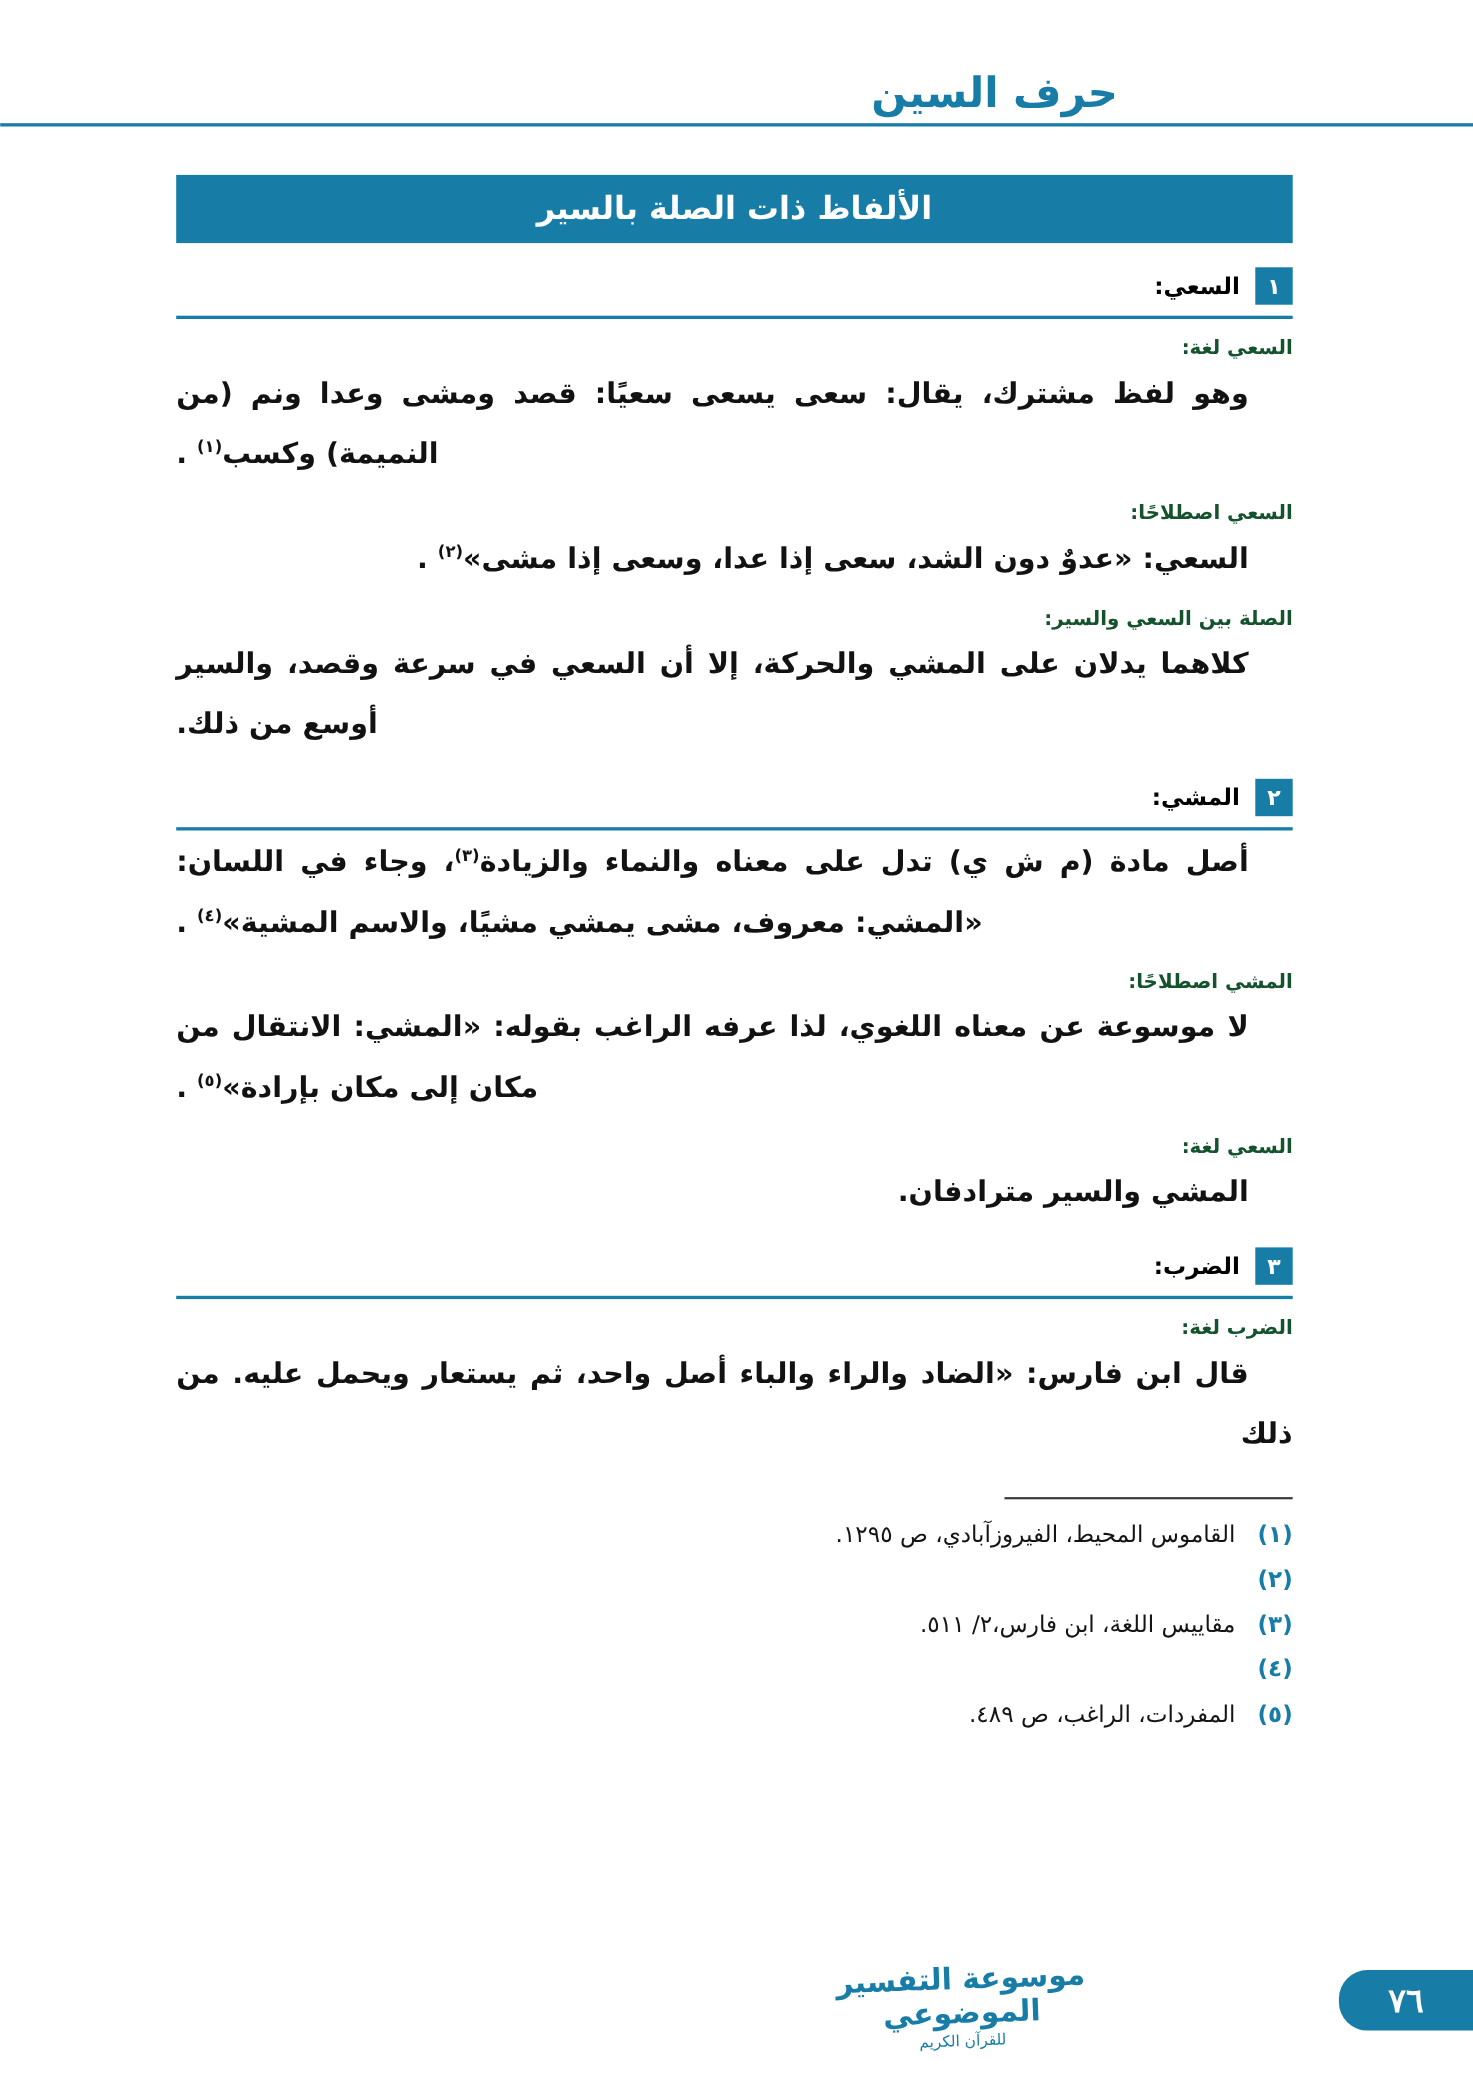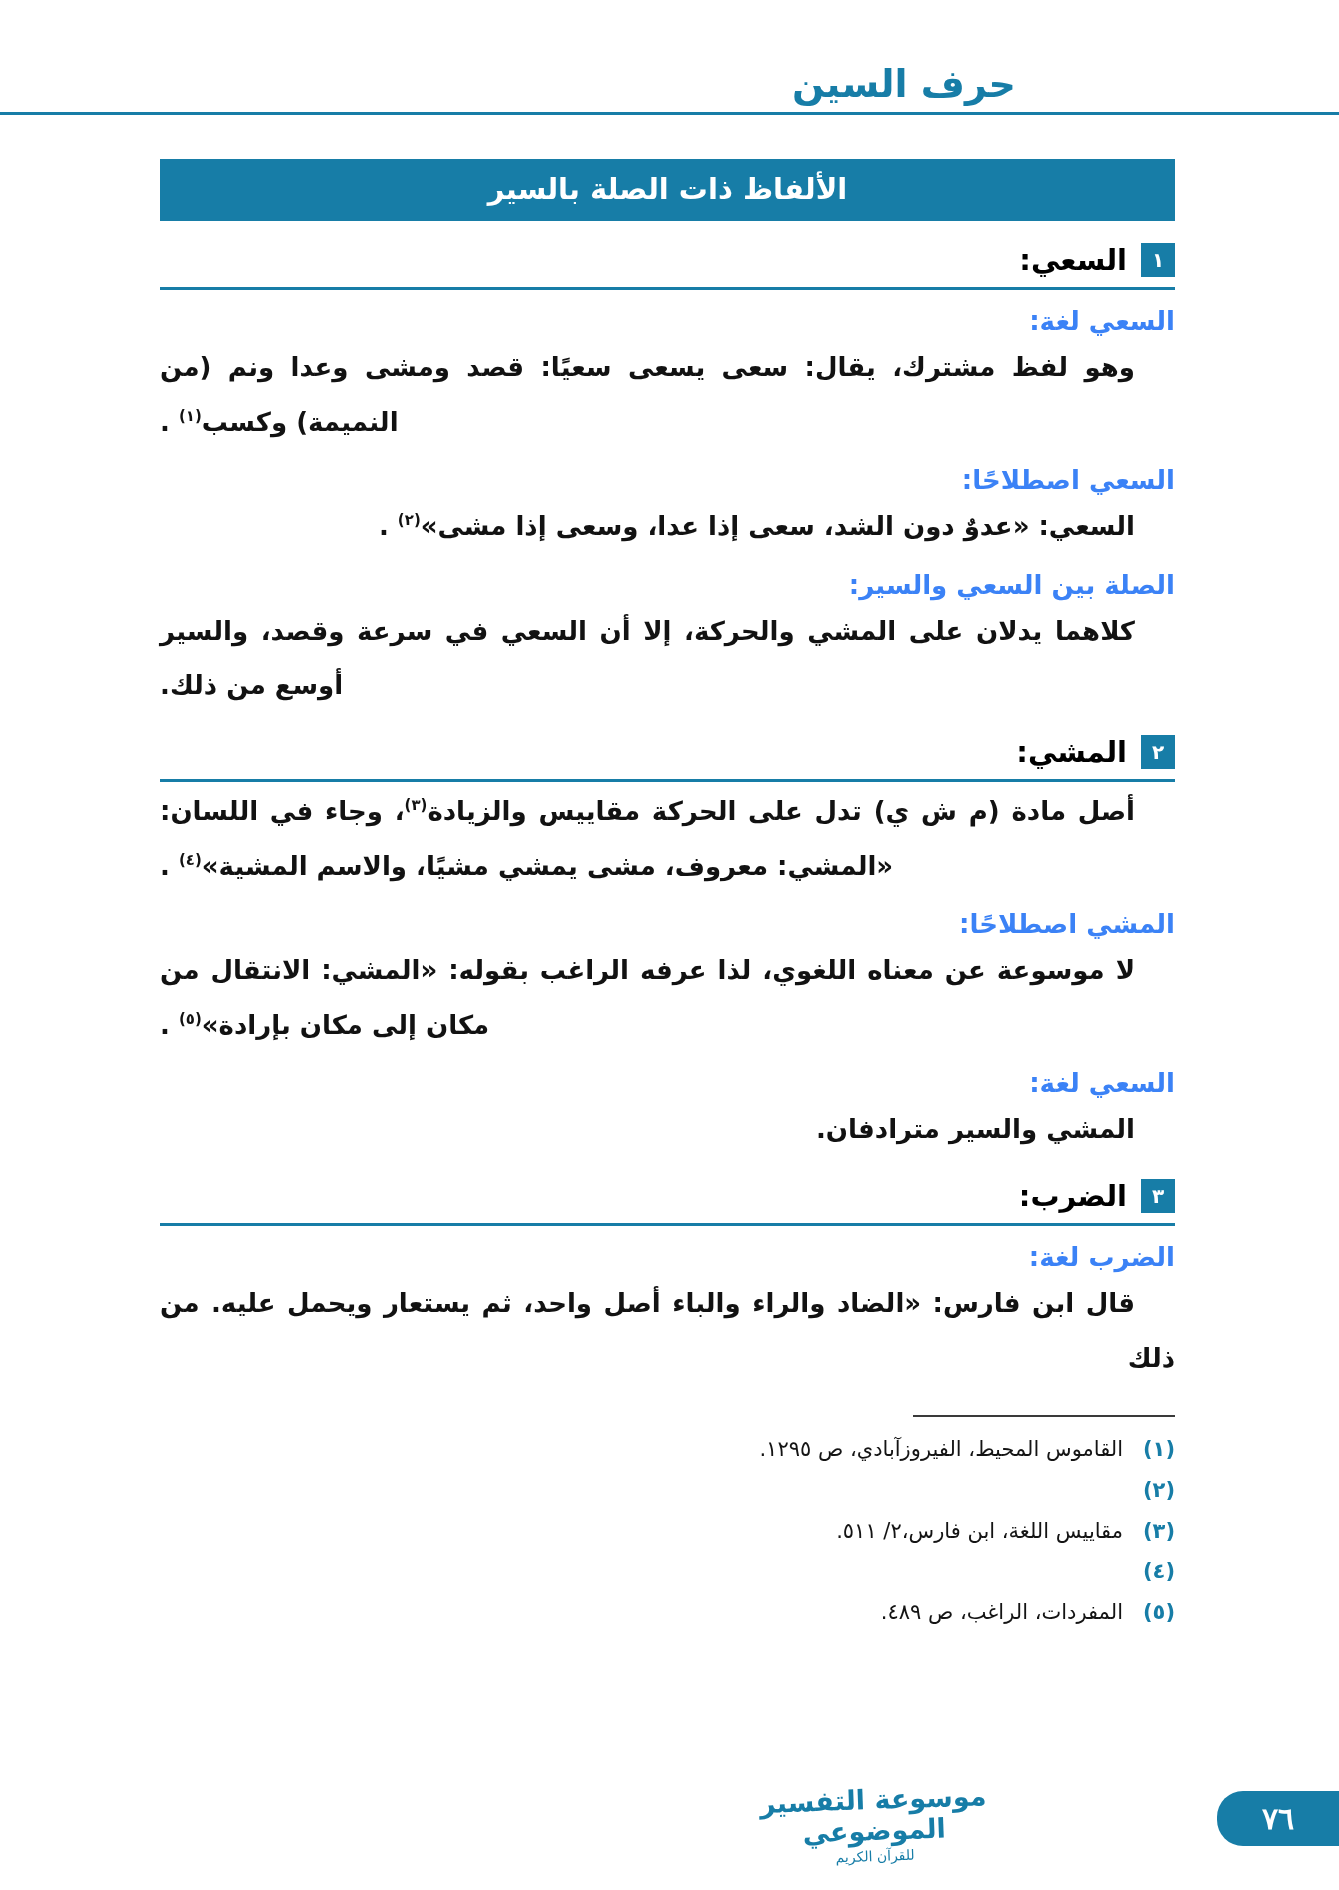--- a/index.html
+++ b/index.html
@@ -48,24 +48,24 @@
   }
   .sec-num {
     width: 34px; height: 34px;
     background: #177da7;
     color: #fff;
     font-size: 20px;
     font-weight: bold;
     display: flex; align-items: center; justify-content: center;
     flex: 0 0 auto;
   }
-  .sec-title { font-size: 29px; font-weight: bold; color: #000; }
+  .sec-title { font-size: 21px; font-weight: bold; color: #000; }
   .sub {
-    color: #3b82f6;
-    font-size: 26px;
+    color: #14532d;
+    font-size: 18px;
     font-weight: bold;
     margin: 16px 0 4px;
   }
   .para {
     font-size: 26px;
     font-weight: bold;
     line-height: 2.1;
     margin: 2px 0 6px;
     text-align: justify;
     text-align-last: left;
@@ -146,21 +146,21 @@
       <p class="para single"><span>السعي: «عدوٌ دون الشد، سعى إذا عدا، وسعى إذا مشى»</span><sup class="fn-mark">(٢)</sup><span> .</span></p>
       <h3 class="sub">الصلة بين السعي والسير:</h3>
       <p class="para"><span>كلاهما يدلان على المشي والحركة، إلا أن السعي في سرعة وقصد، والسير أوسع من ذلك.</span></p>
     </section>
 
     <section class="sec">
       <div class="sec-head">
         <span class="sec-num">٢</span>
         <span class="sec-title">المشي:</span>
       </div>
-      <p class="para"><span>أصل مادة (م ش ي) تدل على الحركة مقاييس والزيادة</span><sup class="fn-mark">(٣)</sup><span>، وجاء في اللسان: «المشي: معروف، مشى يمشي مشيًا، والاسم المشية»</span><sup class="fn-mark">(٤)</sup><span> .</span></p>
+      <p class="para"><span>أصل مادة (م ش ي) تدل على معناه والنماء والزيادة</span><sup class="fn-mark">(٣)</sup><span>، وجاء في اللسان: «المشي: معروف، مشى يمشي مشيًا، والاسم المشية»</span><sup class="fn-mark">(٤)</sup><span> .</span></p>
       <h3 class="sub">المشي اصطلاحًا:</h3>
       <p class="para"><span>لا موسوعة عن معناه اللغوي، لذا عرفه الراغب بقوله: «المشي: الانتقال من مكان إلى مكان بإرادة»</span><sup class="fn-mark">(٥)</sup><span> .</span></p>
       <h3 class="sub">السعي لغة:</h3>
       <p class="para single"><span>المشي والسير مترادفان.</span></p>
     </section>
 
     <section class="sec">
       <div class="sec-head">
         <span class="sec-num">٣</span>
         <span class="sec-title">الضرب:</span>

